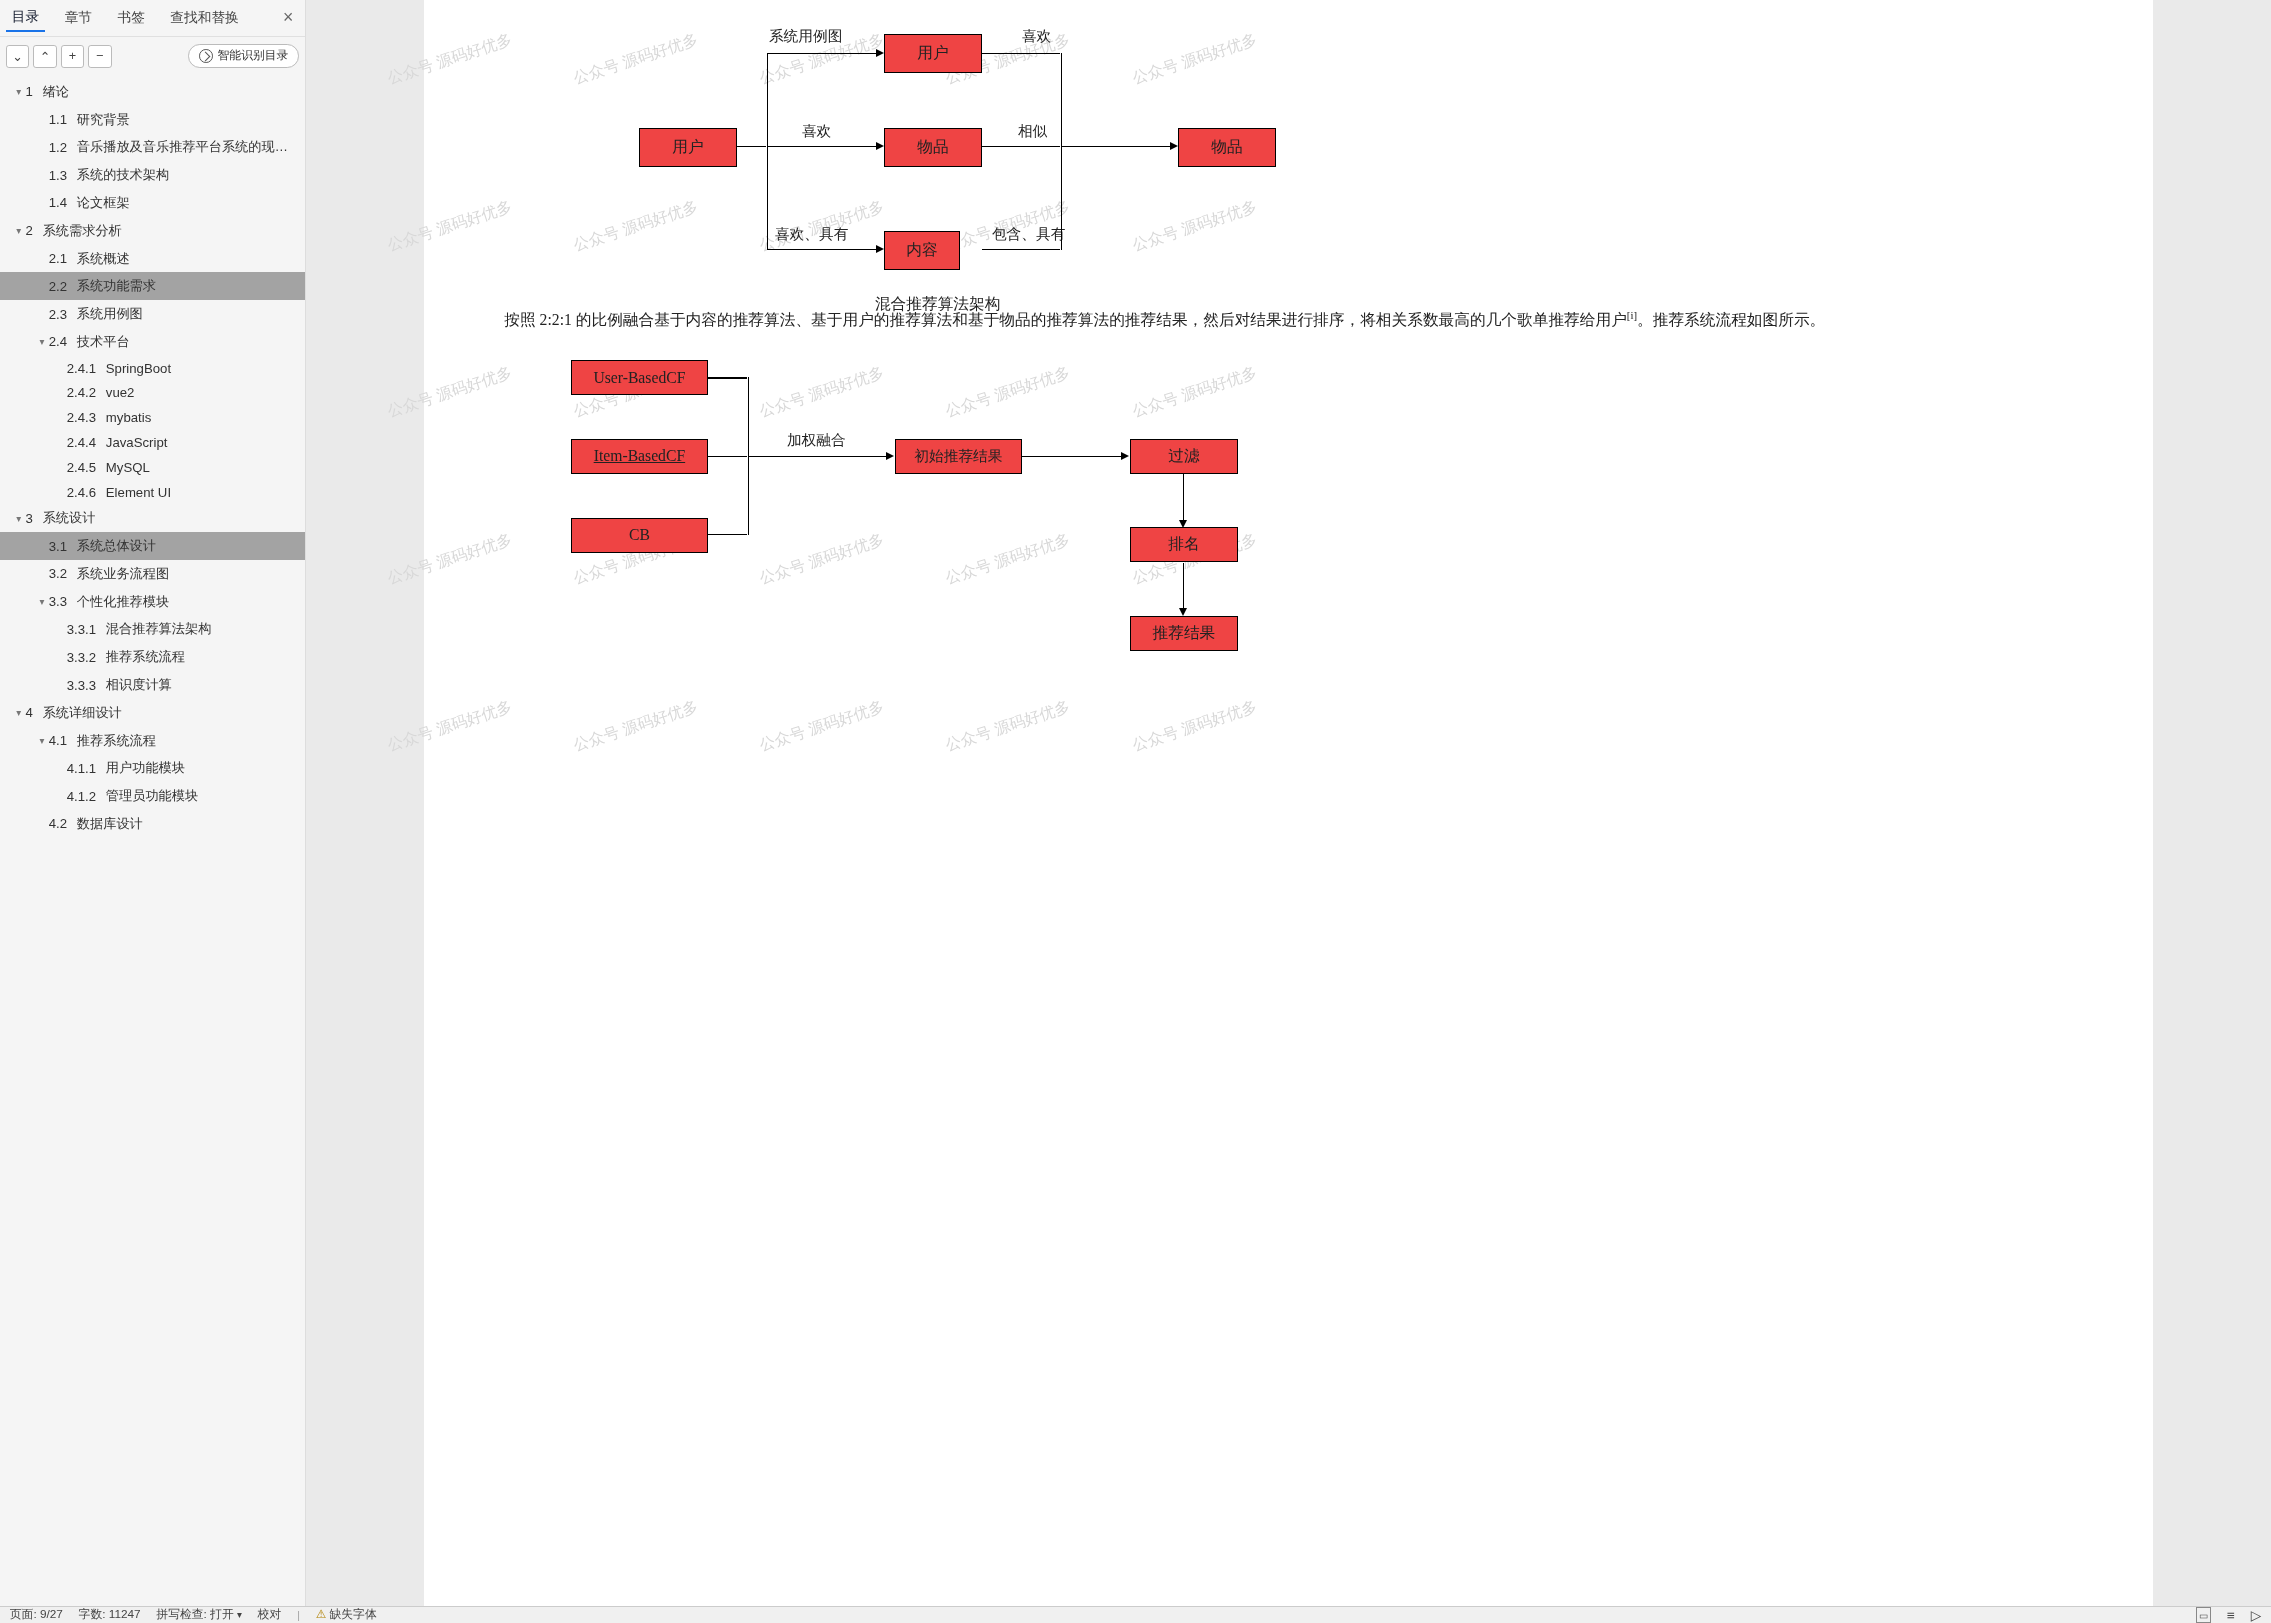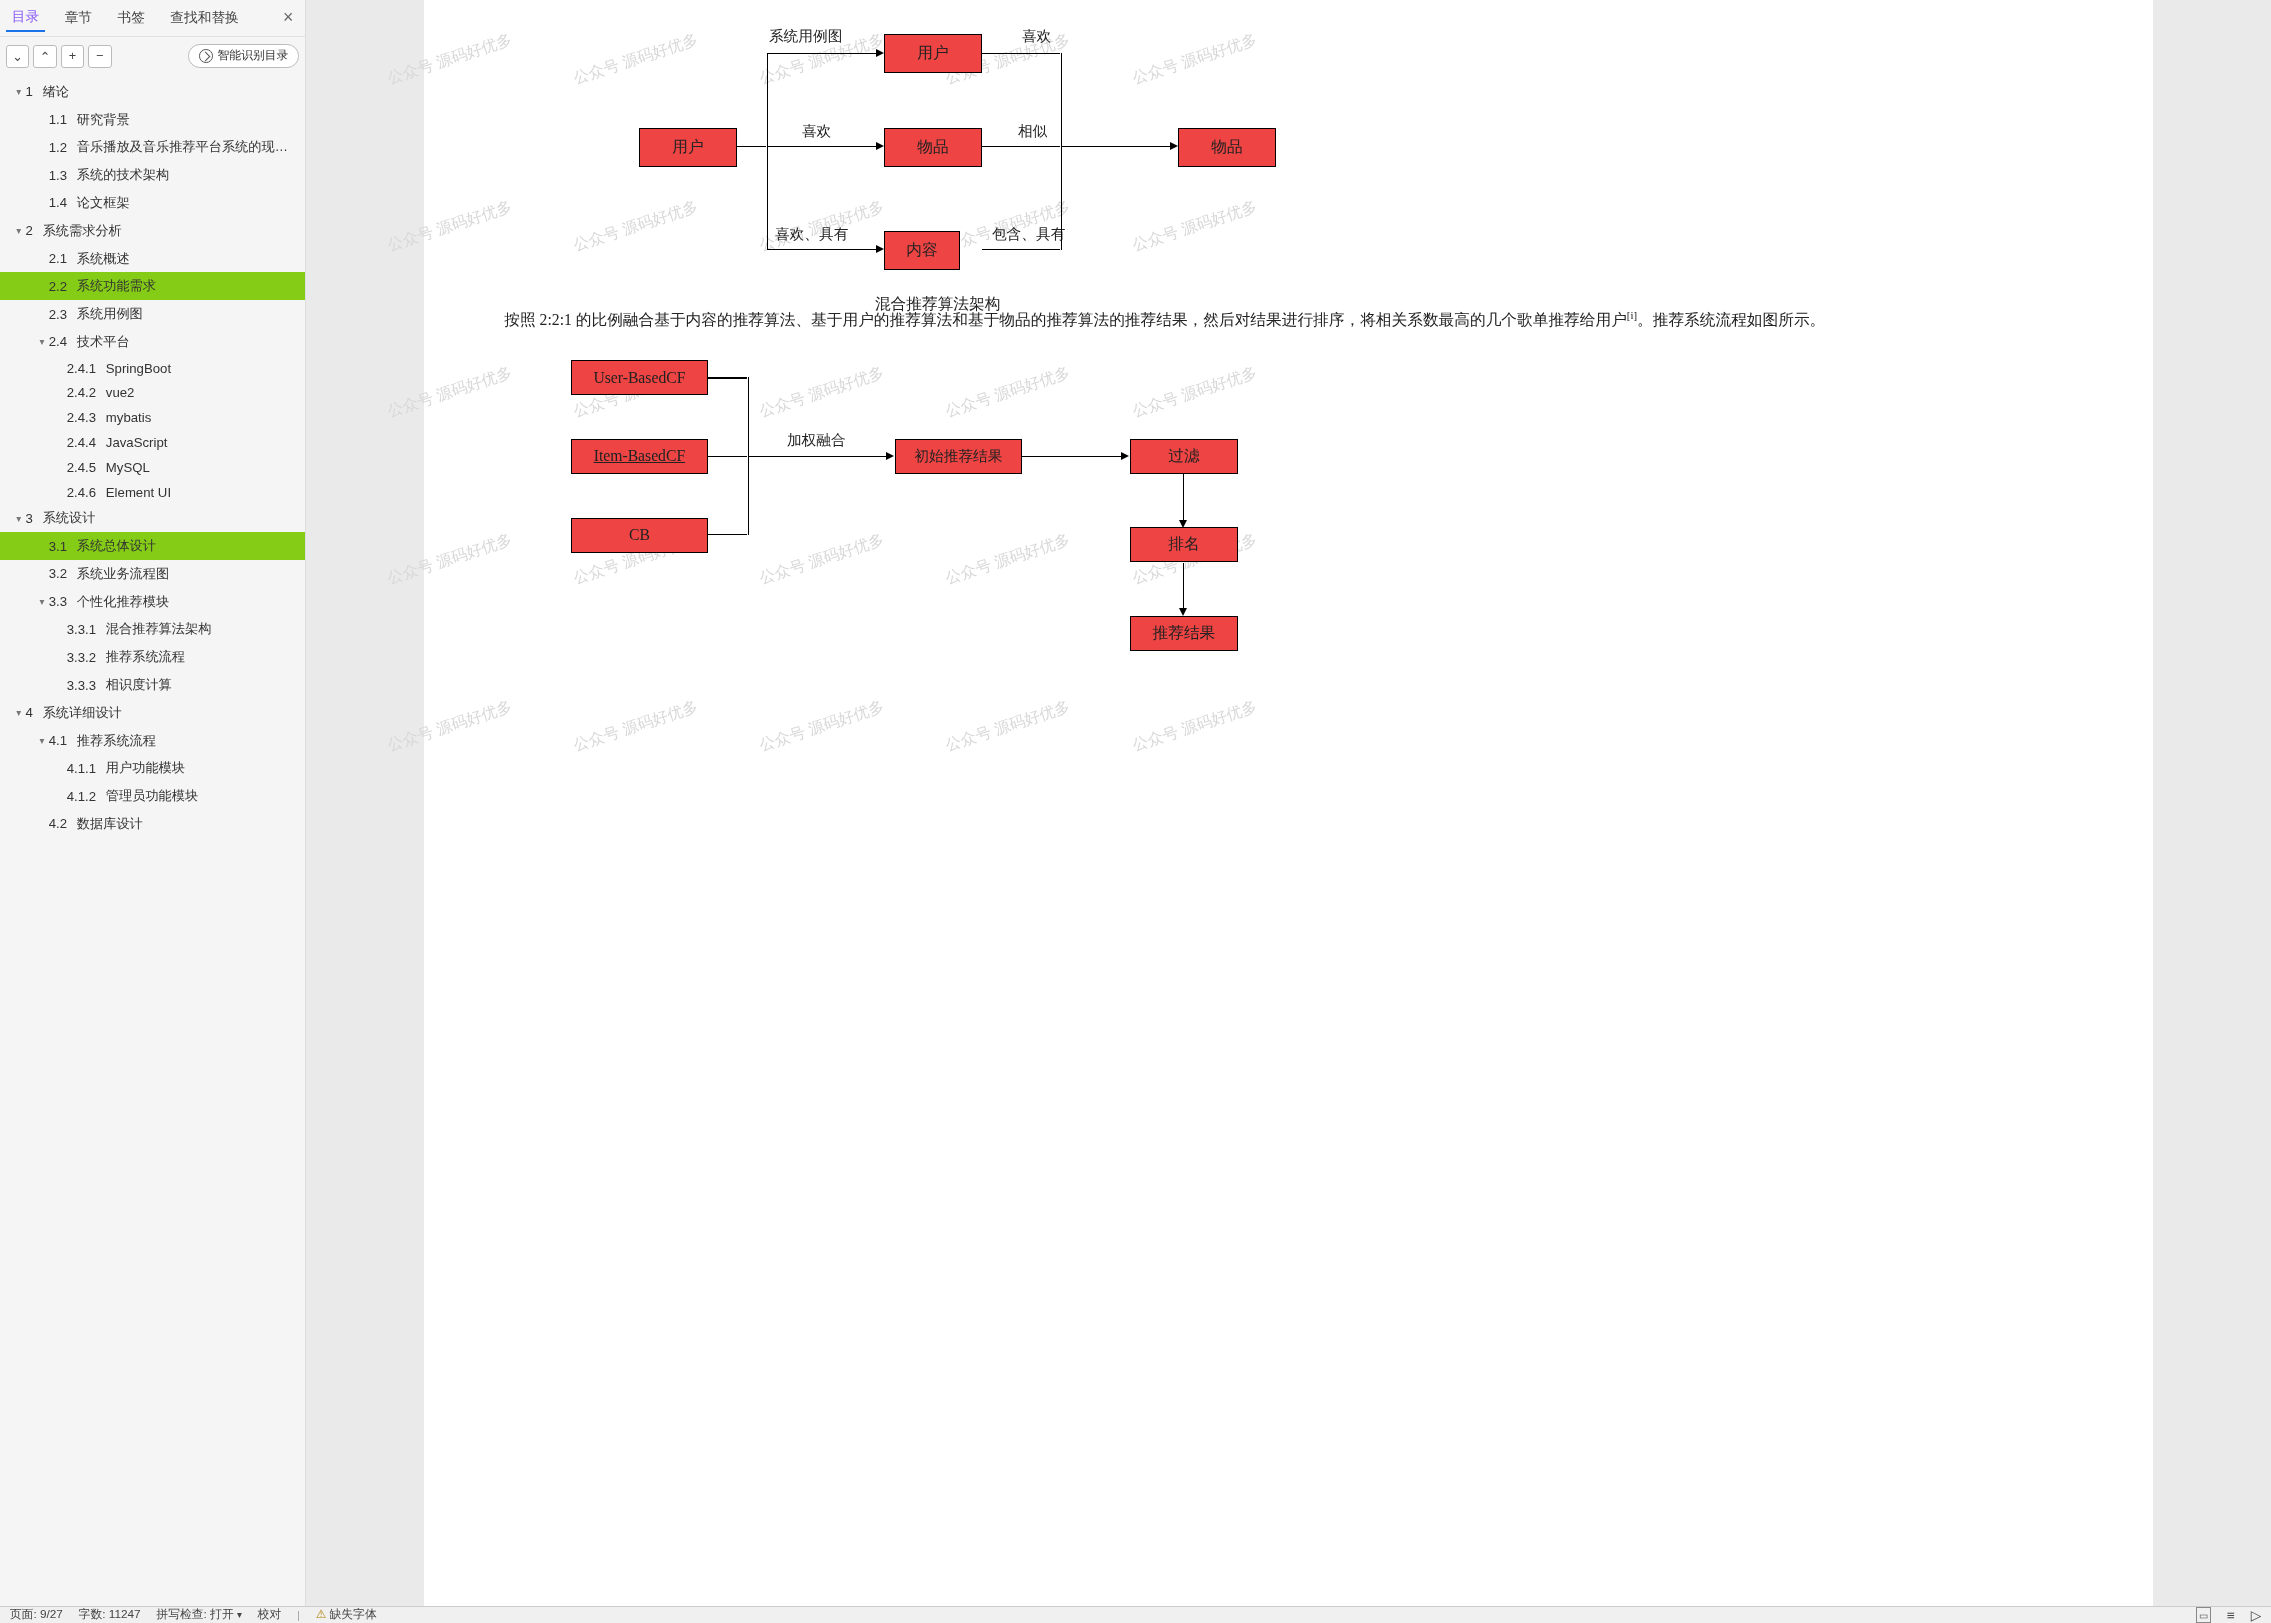--- a/index.html
+++ b/index.html
@@ -4,32 +4,32 @@
 <style>
 * { box-sizing: border-box; margin: 0; padding: 0; }
 body { font-family: "Microsoft YaHei", "PingFang SC", sans-serif; font-size: 12.7px; color: #333; background: #fff; overflow: hidden; }
 .app { display: flex; flex-direction: column; height: 100vh; width: 100vw; }
 .main { display: flex; flex: 1; overflow: hidden; }
 
 
 .sidebar { width: 306px; background: #f5f5f5; display: flex; flex-direction: column; border-right: 1px solid #ddd; }
 .tabs { display: flex; align-items: center; padding: 3.9px 5.9px; gap: 13.7px; border-bottom: 1px solid #e0e0e0; }
 .tab { padding: 3.9px 5.9px; cursor: pointer; font-size: 13.7px; color: #444; }
-.tab.active { color: #8b5cf6; border-bottom: 2px solid #1a73e8; font-weight: 500; }
+.tab.active { color: #0f172a; border-bottom: 2px solid #1a73e8; font-weight: 500; }
 .tabs .close { margin-left: auto; font-size: 17.6px; color: #666; cursor: pointer; padding: 0 5.9px; }
 
 .toc-toolbar { display: flex; align-items: center; padding: 7.8px 5.9px; gap: 3.9px; }
 .tb-btn { width: 23.5px; height: 23.5px; border: 1px solid #bbb; background: #fff; border-radius: 2.9px; display: inline-flex; align-items: center; justify-content: center; cursor: pointer; font-size: 12.7px; color: #444; }
 .smart-btn { margin-left: auto; border: 1px solid #bbb; background: #fff; border-radius: 11.8px; padding: 2.9px 9.8px; display: flex; align-items: center; gap: 4.9px; cursor: pointer; font-size: 11.8px; }
 .smart-btn .ico { width: 13.7px; height: 13.7px; border: 1.5px solid #555; border-radius: 50%; position: relative; }
 .smart-btn .ico::after { content: ""; position: absolute; width: 5.9px; height: 5.9px; border-top: 1.5px solid #555; border-right: 1.5px solid #555; top: 2.9px; left: 2px; transform: rotate(45deg); }
 
 .toc { flex: 1; overflow-y: auto; padding: 2px 0 9.8px 0; }
 .toc-item { display: flex; align-items: center; padding: 4.9px 3.9px 4.9px 0; cursor: pointer; font-size: 13.2px; color: #333; white-space: nowrap; overflow: hidden; text-overflow: ellipsis; }
-.toc-item.sel { background: #84cc16; text-align: center; }
+.toc-item.sel { background: #a3a3a3; text-align: center; }
 .toc-item .chev { width: 13.7px; display: inline-block; color: #777; font-size: 9.8px; text-align: center; }
 .toc-item .num { margin-right: 9.8px; }
 .lv1 { padding-left: 11.8px; }
 .lv2 { padding-left: 35px; }
 .lv3 { padding-left: 53px; }
 
 
 .docwrap { flex: 1; background: #eaeaea; overflow: auto; position: relative; }
 .page { background: #fff; margin: 0 auto; width: 88%; min-height: 100%; padding: 9.8px 49px 39px 49px; position: relative; font-family: "SimSun", serif; color: #222; }
 .watermark { position: absolute; color: #d8d8d8; font-size: 15.7px; transform: rotate(-18deg); pointer-events: none; white-space: nowrap; font-family: "Microsoft YaHei", sans-serif; }

